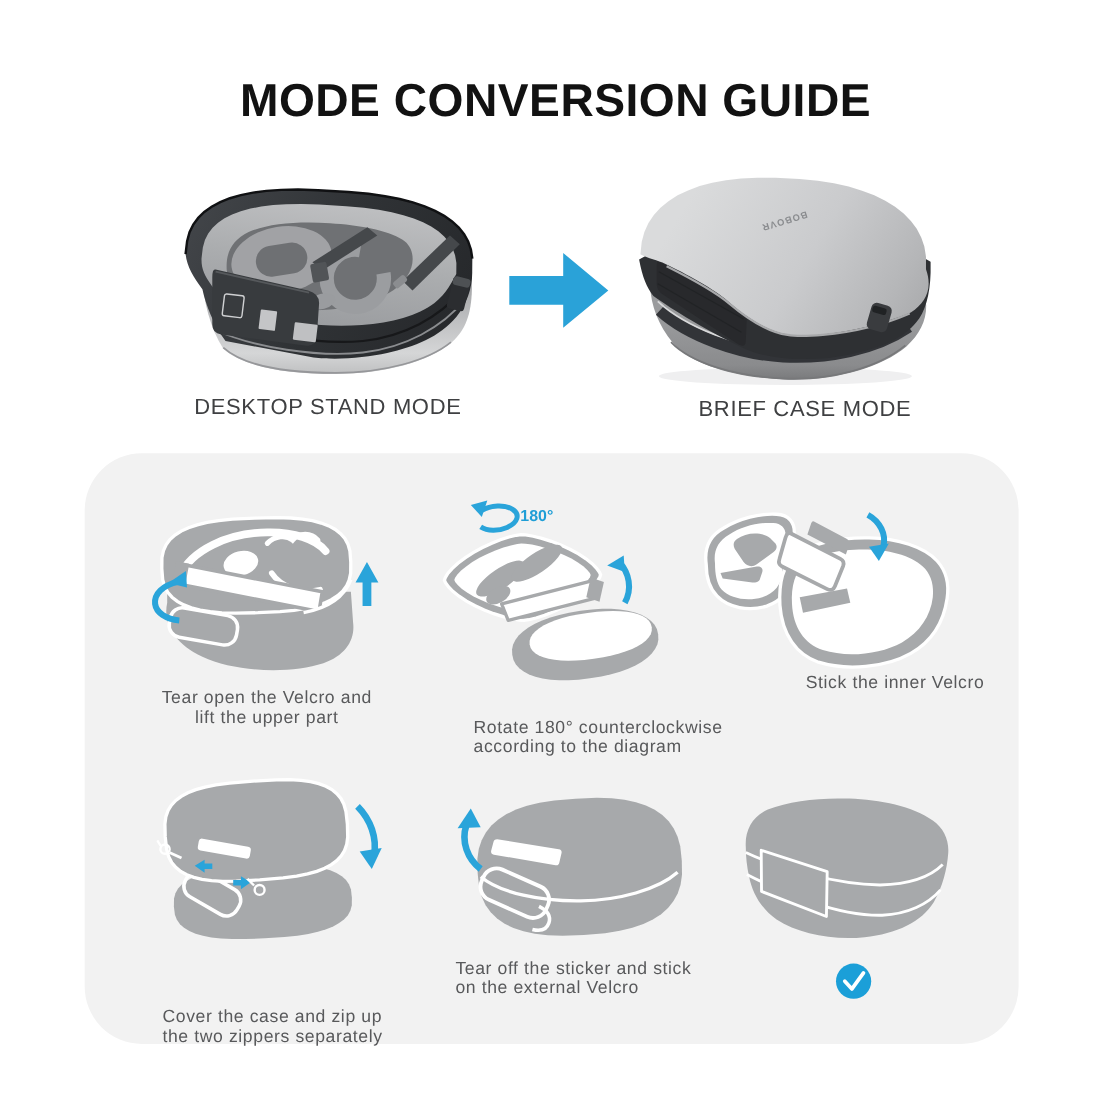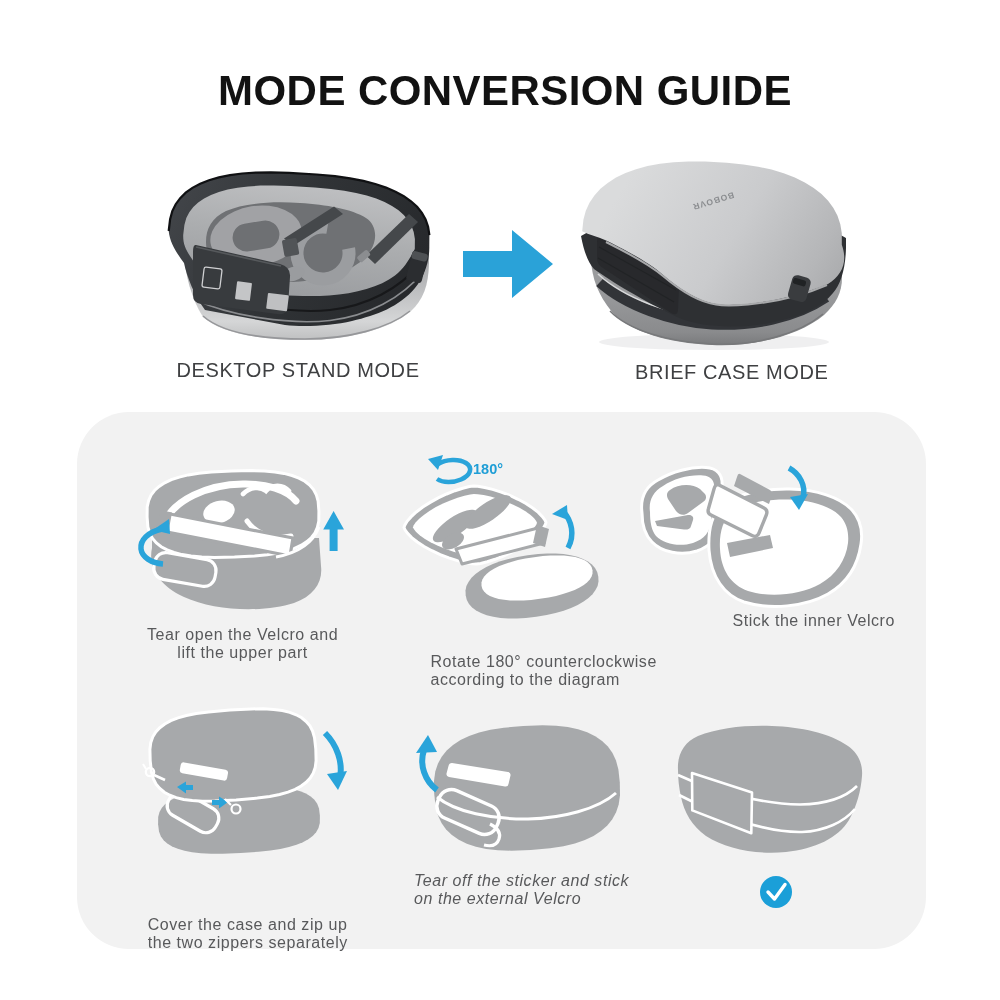--- a/index.html
+++ b/index.html
@@ -10,21 +10,21 @@
          font-size:42px;line-height:42px;letter-spacing:0.43px;color:#121212;}
   .modelabel{color:#3f4042;font-size:20px;line-height:20px;letter-spacing:0.6px;white-space:nowrap;text-align:center;}
   #lab1{left:176.5px;top:359.9px;}
   #lab2{left:635px;top:361.9px;}
   #panel{left:77px;top:412px;width:849px;height:537px;background:#f2f2f2;border-radius:52px;}
   .cap{color:#58595b;font-size:16px;line-height:18px;letter-spacing:0.55px;white-space:nowrap;}
   #c1{left:147px;top:626.1px;text-align:center;}
   #c2{left:399.5px;top:653px;margin-left:31px;}
   #c3{left:685.5px;top:612px;margin-left:47px;}
   #c4{left:147.7px;top:872.2px;margin-top:44px;}
-  #c5{left:414px;top:871.8px;font-style:italic;}
+  #c5{left:414px;top:871.8px;}
 </style>
 </head>
 <body>
 <div class="abs" id="title">MODE CONVERSION GUIDE</div>
 
 <div class="abs" id="panel"></div>
 
 <svg class="abs" id="art" width="1000" height="1000" viewBox="0 0 1000 1000" style="left:0;top:0">
 
   <polygon points="463,251 512,251 512,230 553,264 512,298 512,277 463,277" fill="#2aa2d8"></polygon>

